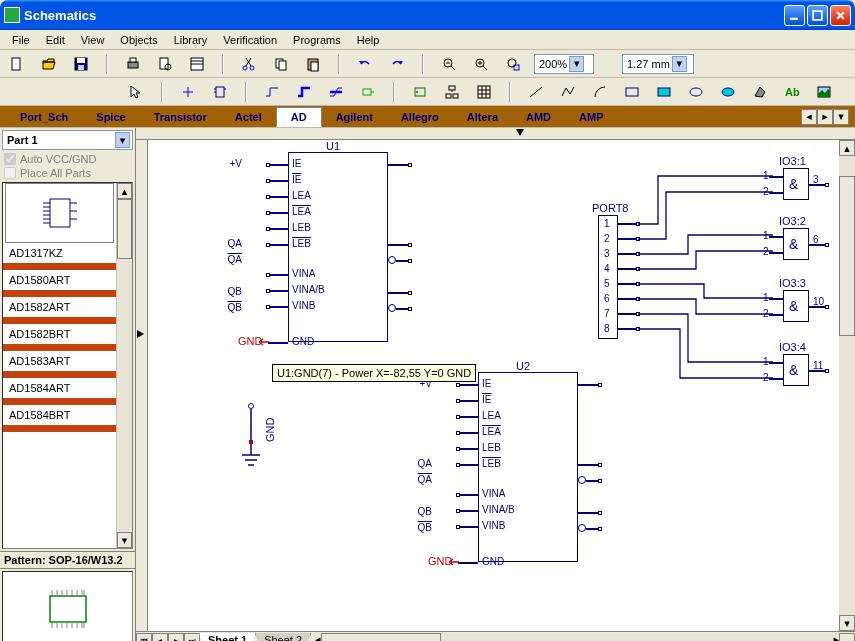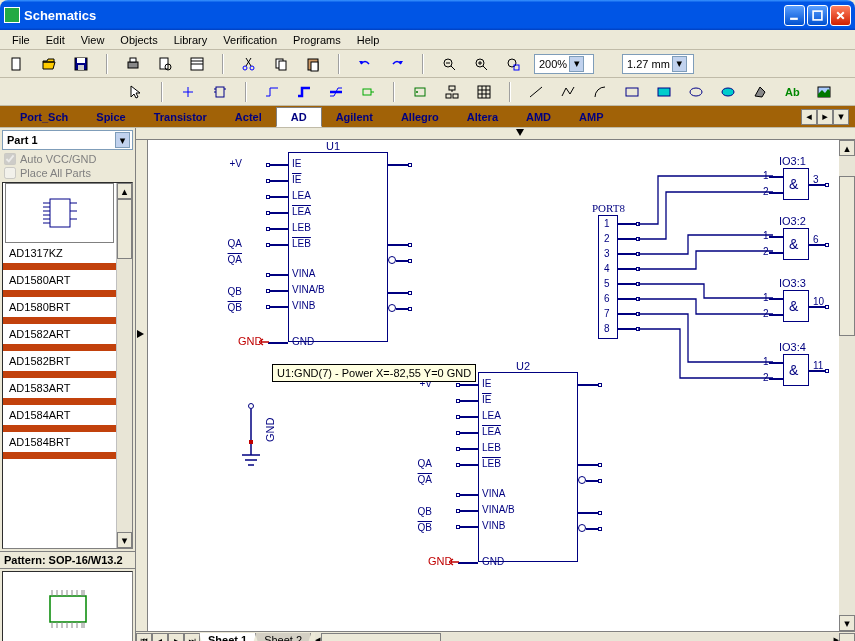--- a/index.html
+++ b/index.html
@@ -396,21 +396,20 @@
               <line x1="8" y1="22" x2="15" y2="22" stroke="#008"></line>
             <line x1="8" y1="26" x2="15" y2="26" stroke="#008"></line>
               <line x1="8" y1="30" x2="15" y2="30" stroke="#008"></line>
             <line x1="35" y1="10" x2="42" y2="10" stroke="#008"></line>
               <line x1="35" y1="18" x2="42" y2="18" stroke="#008"></line>
             <line x1="35" y1="26" x2="42" y2="26" stroke="#008"></line>
           </svg>
         </div>
         <div class="partrow">AD1317KZ</div>
         <div class="partrow">AD1580ART</div>
-        <div class="partrow">AD1580BRT</div>
         <div class="partrow">AD1582ART</div>
         <div class="partrow">AD1582BRT</div>
         <div class="partrow">AD1583ART</div>
         <div class="partrow">AD1584ART</div>
         <div class="partrow">AD1584BRT</div>
       </div>
       <div class="vscroll">
         <div class="sbtn">▴</div>
         <div class="thumb" style="height:60px;"></div>
         <div style="flex:1;"></div>
@@ -583,21 +582,21 @@
             </div>
           <div class="pin-line" style="left:0; top:192px; width:20px;"></div>
           <div class="pin-label red" style="left:24px; top:186px;">GND</div>
           <div class="comp-label red" style="left:-30px; top:185px;">GND</div>
           <svg style="position:absolute; left:-9px; top:187px;" width="12" height="10">
               <path d="M10 5 L2 5 M4 2 L0 5 L4 8" fill="none" stroke="#c00000" stroke-width="1.3"></path>
             </svg>
         </div>
 
         <div class="comp" style="left:450px; top:75px;">
-          <div class="comp-label" style="left:-6px; top:-13px;font-family:Liberation Serif, serif;">PORT8</div>
+          <div class="comp-label" style="left:-6px; top:-13px;">PORT8</div>
           <div class="comp-box" style="position:absolute; left:0; top:0; width:20px; height:124px;"></div>
           <div id="port8-pins">
               <div class="pin-label" style="left:6px;top:3px;">1</div>
      <div class="pin-line" style="left:20px;top:8px;width:20px;"></div>
      <div class="pin-end" style="left:40px;top:9px;"></div>
               <div class="pin-label" style="left:6px;top:18px;">2</div>
      <div class="pin-line" style="left:20px;top:23px;width:20px;"></div>
      <div class="pin-end" style="left:40px;top:24px;"></div>
               <div class="pin-label" style="left:6px;top:33px;">3</div>
      <div class="pin-line" style="left:20px;top:38px;width:20px;"></div>

